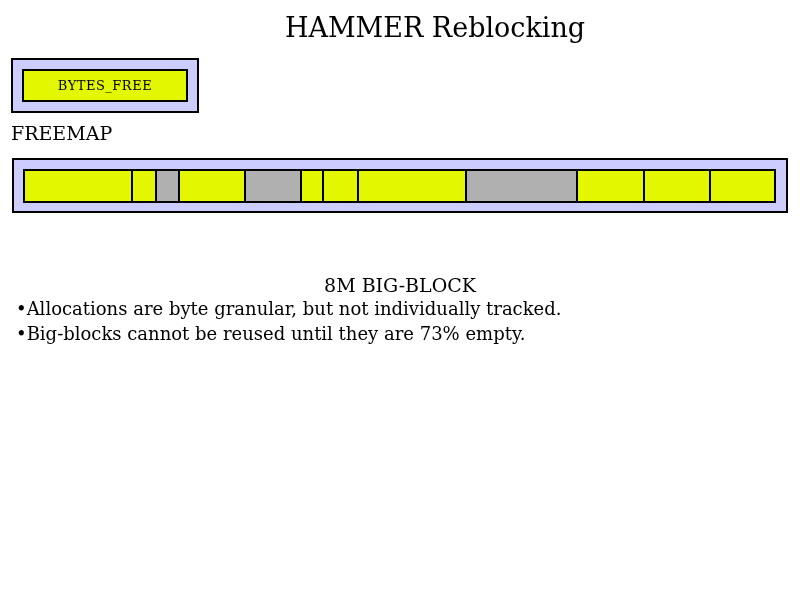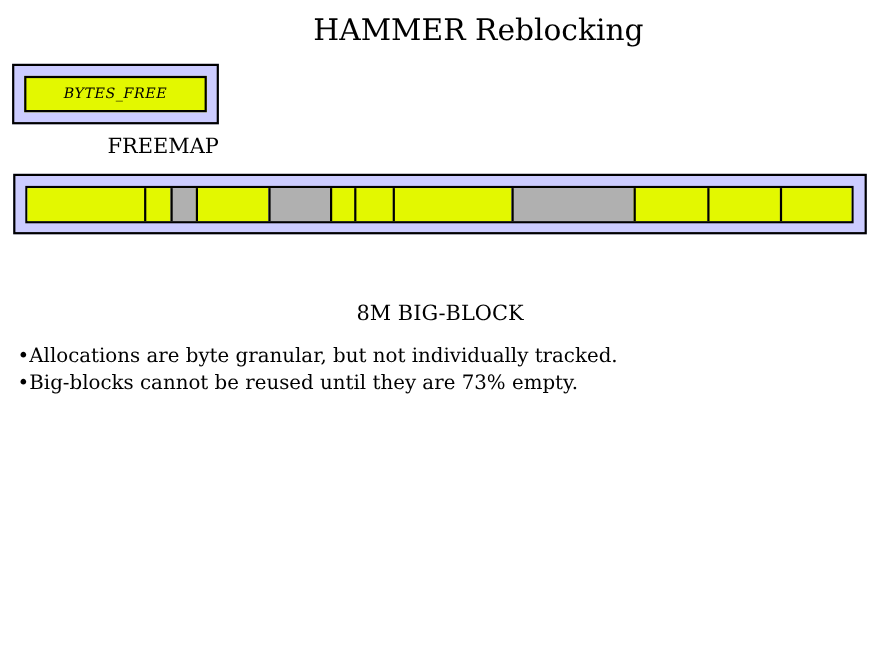--- a/index.html
+++ b/index.html
@@ -13,46 +13,46 @@
 
   
   .freemap-box {
     position: absolute; left: 11px; top: 58px; width: 188px; height: 55px;
     background: #ccccff; border: 2px solid #000;
   }
   .freemap-inner {
     position: absolute; left: 9px; top: 9px; width: 166px; height: 33px;
     background: #e3f800; border: 2px solid #000;
     display: flex; align-items: center; justify-content: center;
-    font-size: 13px; letter-spacing: 0.5px; font-style: italic;
+    font-size: 13px; letter-spacing: 0.5px;
   }
   .freemap-caption {
     position: absolute; left: 11px; top: 122px; width: 188px;
-    text-align: right; font-size: 19px;
+    text-align: left; font-size: 19px;
   }
 
   
   .bigblock-box {
     position: absolute; left: 12px; top: 158px; width: 776px; height: 55px;
     background: #ccccff; border: 2px solid #000;
   }
   .bigblock-bar {
     position: absolute; left: 9px; top: 9px; width: 753px; height: 34px;
     border: 2px solid #000; display: flex;
   }
   .seg { flex-basis: 0; min-width: 0; }
   .seg + .seg { border-left: 2px solid #000; }
   .bigblock-caption {
     position: absolute; left: 12px; top: 226px; width: 776px;
     text-align: center; font-size: 19px; margin-top: 48px;
   }
 
   
   .bullets {
-    position: absolute; left: 16px; top: 312px; width: 770px;
+    position: absolute; left: 16px; top: 297px; width: 770px;
     font-size: 18px; line-height: 24.6px;
   }
   .bullet-line::before { content: "\2022"; }
 </style>
 </head>
 <body>
 
 <div class="page-title">HAMMER Reblocking</div>
 
 <div class="freemap-box">

